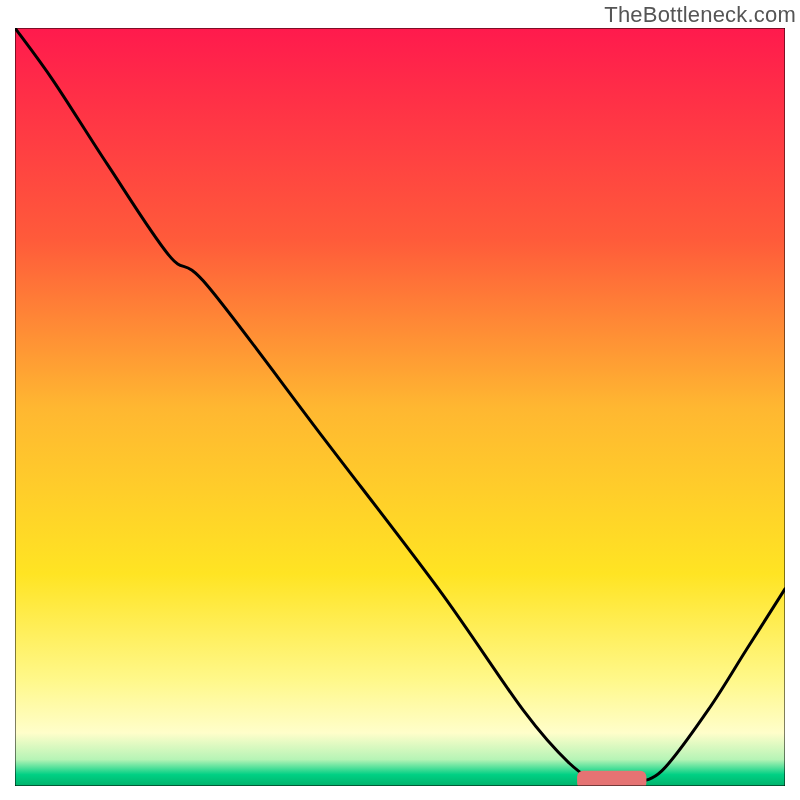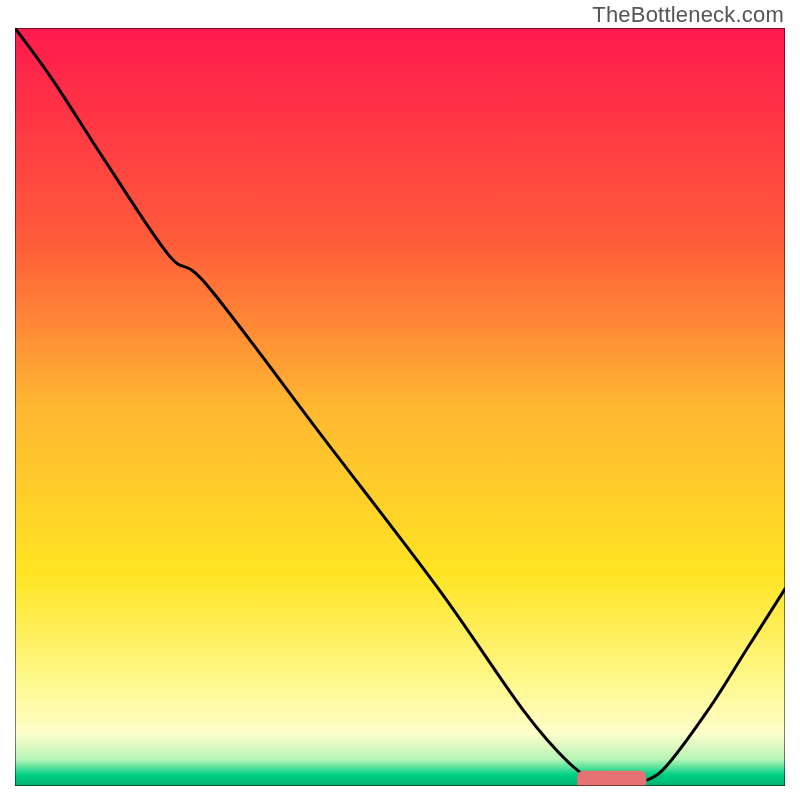--- a/index.html
+++ b/index.html
@@ -12,21 +12,21 @@
     font-family: Arial, Helvetica, sans-serif;
   }
   .chart-wrap {
     position: relative;
     width: 800px;
     height: 800px;
   }
   .watermark {
     position: absolute;
     top: 2px;
-    right: 16px;
+    right: 4px;
     color: #555555;
     font-size: 22px;
     font-weight: 400;
     letter-spacing: 0.2px;
     z-index: 3;
   }
   .plot {
     position: absolute;
     left: 15px;
     top: 28px;

